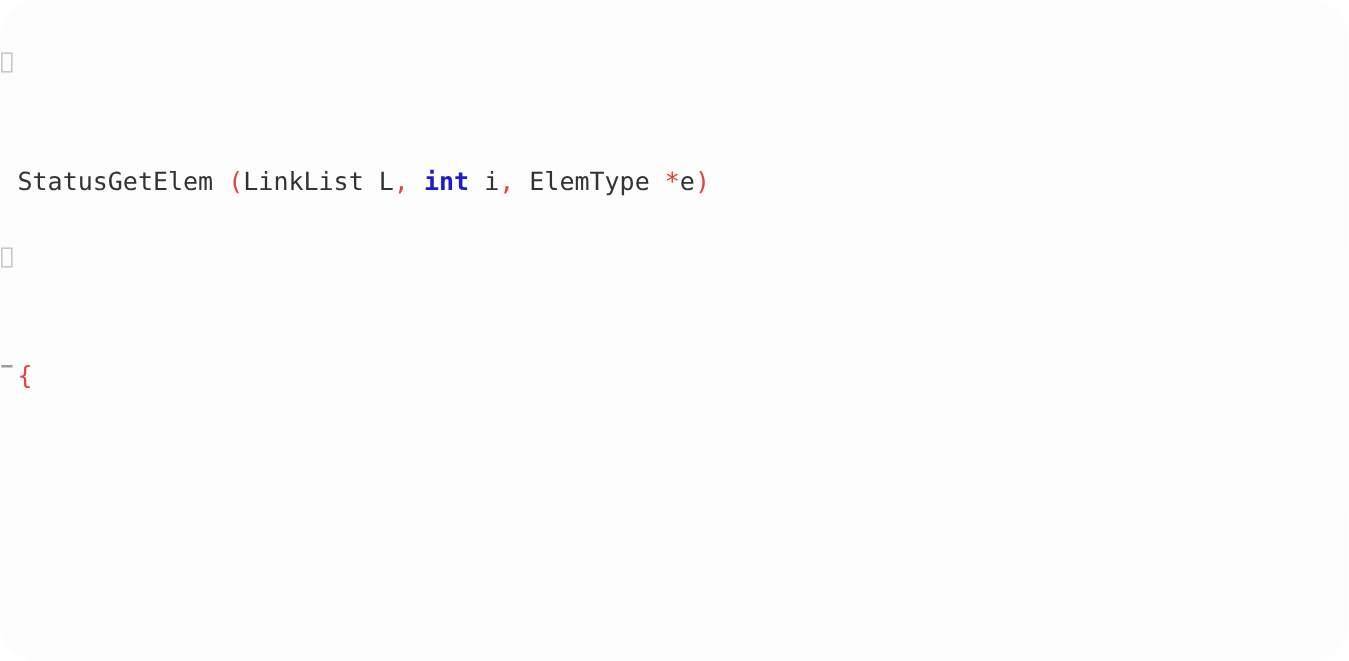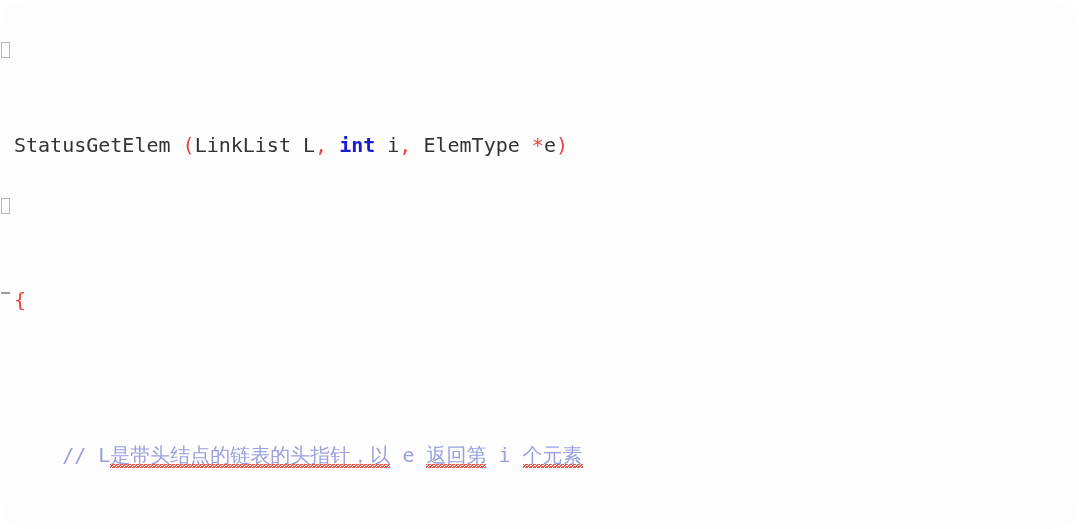--- a/index.html
+++ b/index.html
@@ -90,21 +90,20 @@
 
   <div class="code">
 
     
     <div class="ln"><span class="plain">Status</span><span class="plain">GetElem </span><span class="punc">(</span><span class="plain">LinkList</span><span class="plain"> L</span><span class="punc">,</span><span class="plain"> </span><span class="kw">int</span><span class="plain"> i</span><span class="punc">,</span><span class="plain"> ElemType </span><span class="punc">*</span><span class="plain">e</span><span class="punc">)</span></div>
 
     
     <div class="ln"><span class="punc">{</span></div>
 
     
-    <div class="ln">    <span class="comment">// </span><span class="comment">L</span><span class="cmt-cn sq">是带头结点的链表的头指针，以</span><span class="comment"> e </span><span class="cmt-cn sq">返回第</span><span class="comment"> i </span><span class="cmt-cn sq">个元素</span></div>
 
     
     
 
     
     
 
     
     
 

